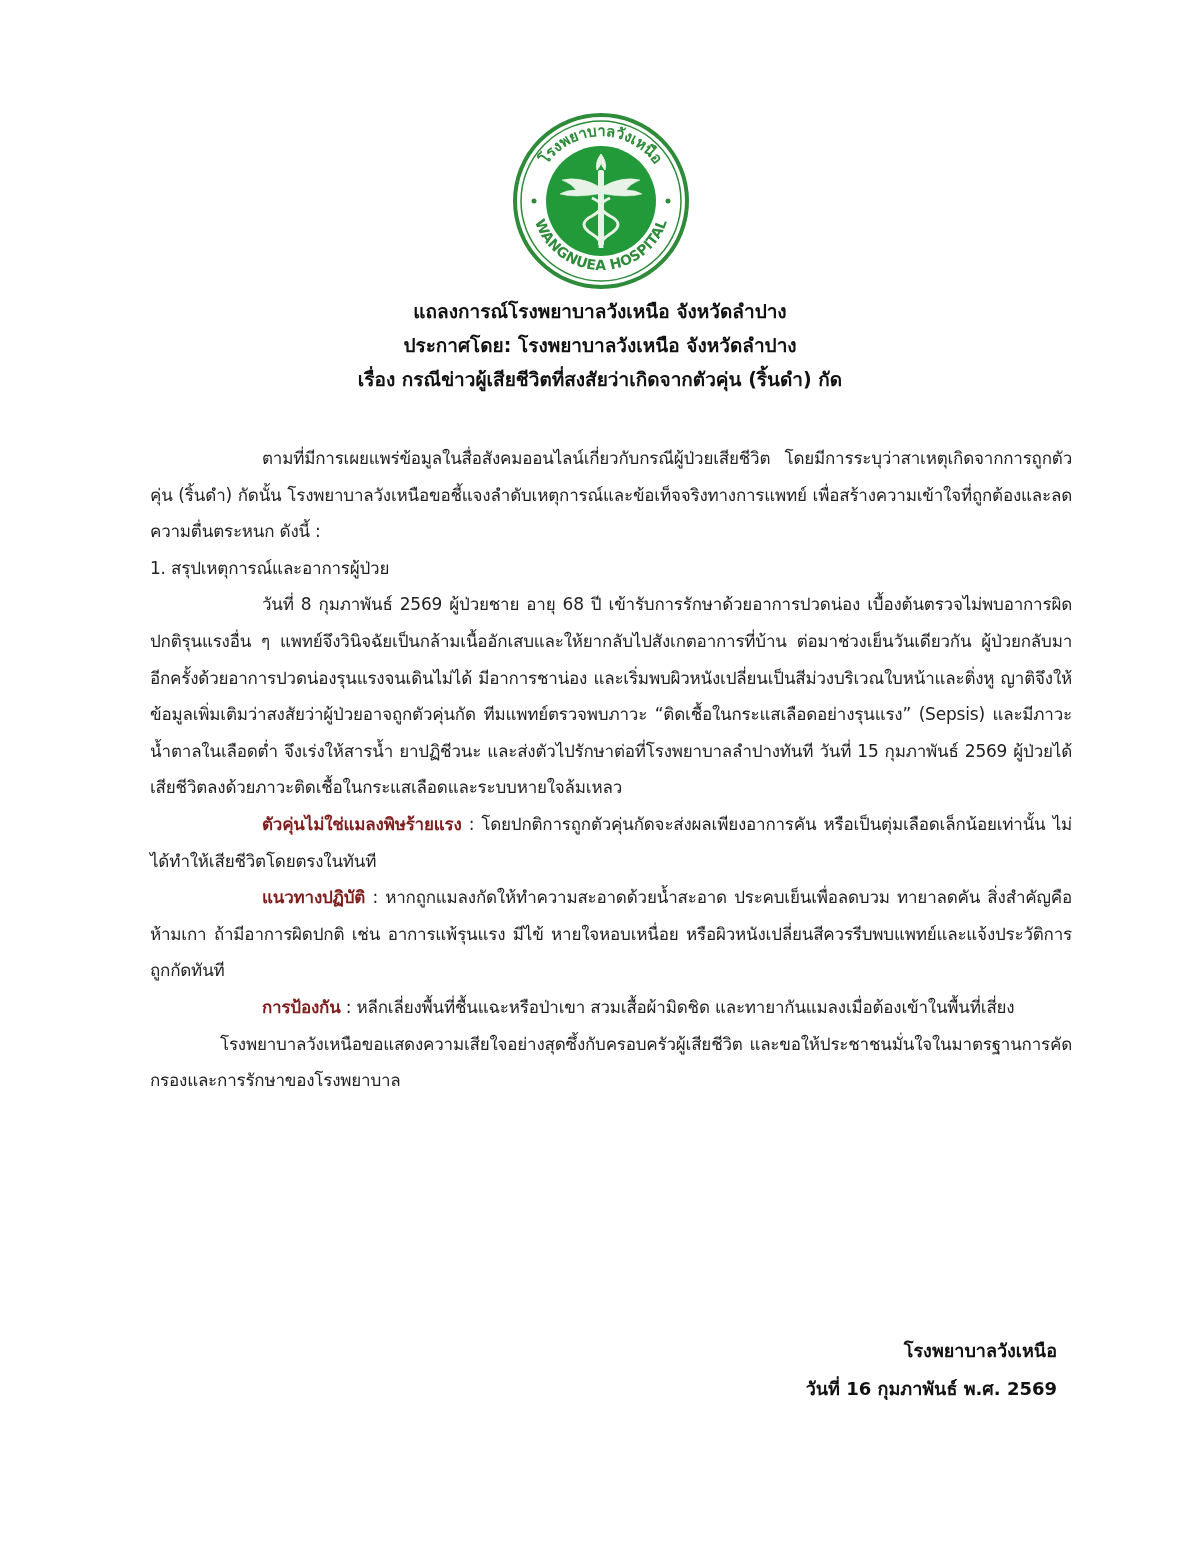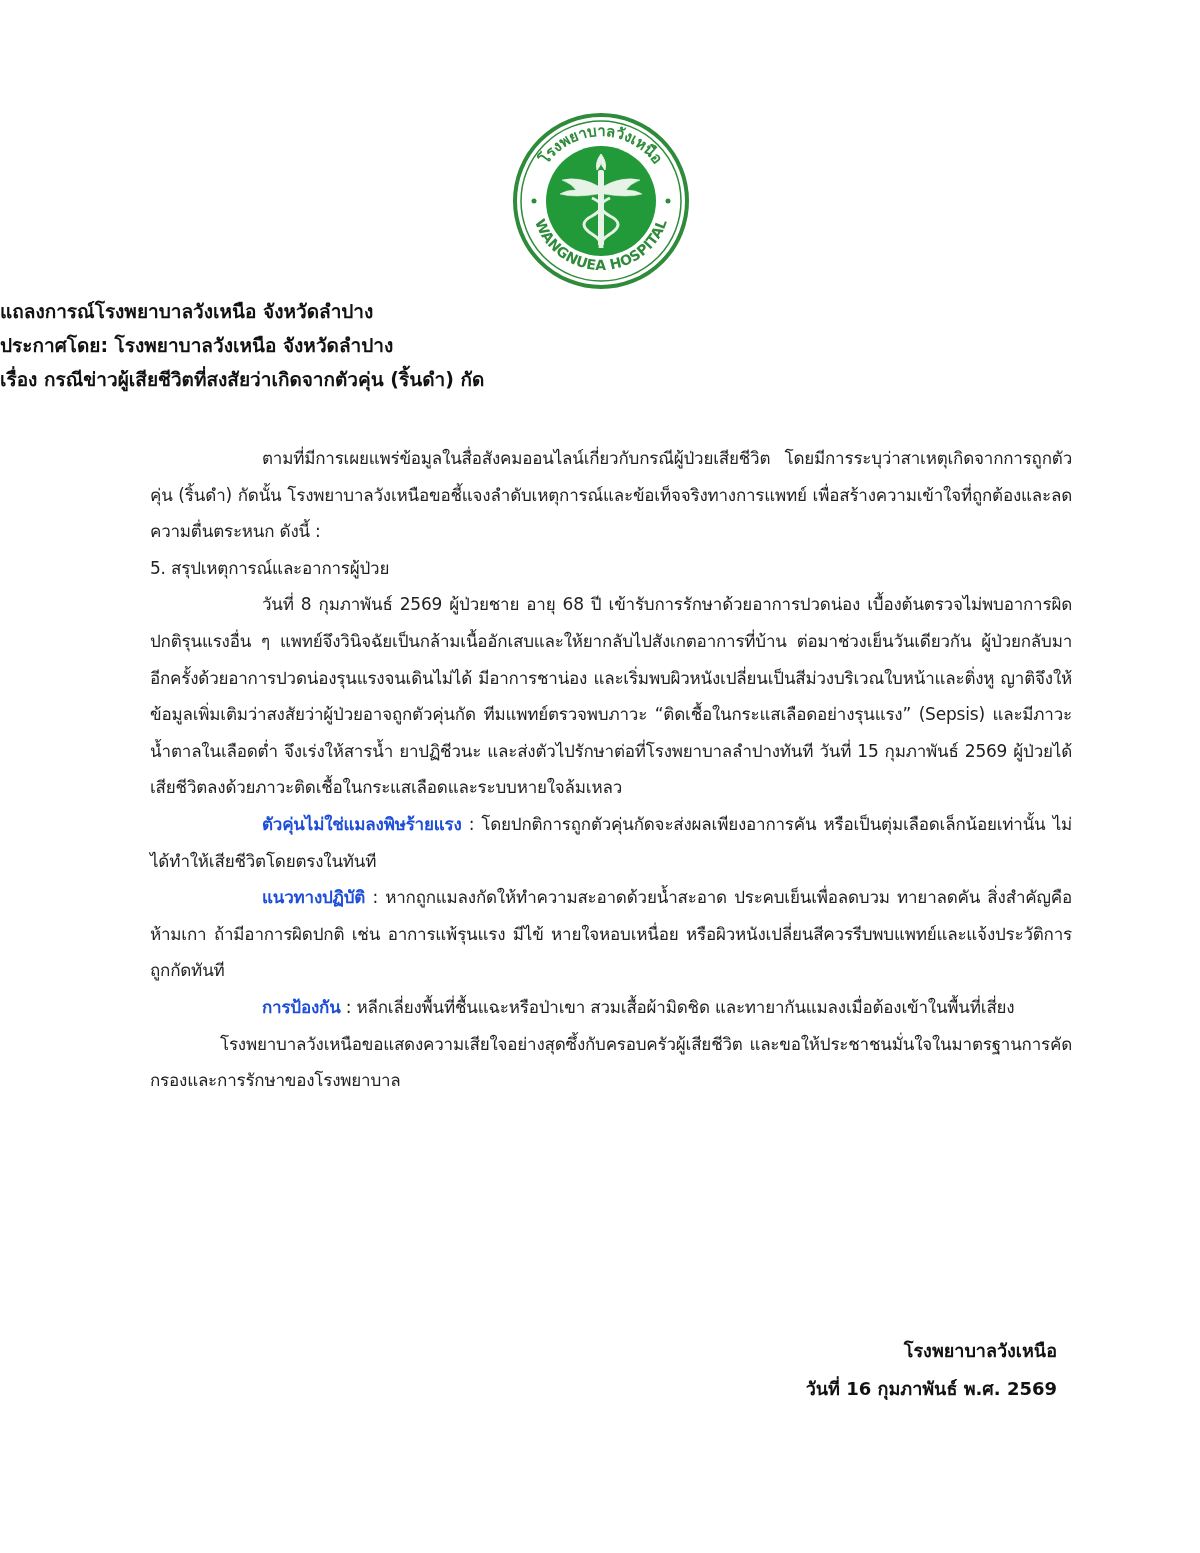--- a/index.html
+++ b/index.html
@@ -1,26 +1,26 @@
 <!DOCTYPE html>
 <html><head>
 <meta charset="utf-8">
 <style>
   html, body { margin: 0; padding: 0; background: #ffffff; }
   body { width: 1200px; height: 1553px; position: relative; overflow: hidden;
          font-family: "DejaVu Sans", "Liberation Sans", sans-serif; color: #1a1a1a; }
   .logo { position: absolute; left: 512px; top: 112px; width: 178px; height: 178px; }
-  .title-block { position: absolute; left: 0; top: 294px; width: 1200px; text-align: left;
+  .title-block { position: absolute; left: 0; top: 294px; width: 1200px; text-align: center;
                  font-weight: bold; font-size: 19px; line-height: 34px; color: #111; }
   .body { position: absolute; left: 138px; top: 440px; width: 922px;
           font-size: 17px; line-height: 36.6px; color: #222; letter-spacing: -0.2px; margin-left: 12px; }
   .body p { margin: 0; text-align: justify; text-align-last: left; }
   .indent1 { text-indent: 112px; }
   .indent2 { text-indent: 70px; }
-  .b { font-weight: bold; color: #1d4ed8; }
+  .b { font-weight: bold; color: #7f1d1d; }
   .signature { position: absolute; right: 143px; top: 1332px; text-align: right;
                font-weight: bold; font-size: 18px; line-height: 38px; color: #111; }
 </style>
 </head>
 <body>
 
 <div class="logo">
   <svg width="178" height="178" viewBox="0 0 178 178">
     <defs>
       <path id="arcTop" d="M 24 89 A 65 65 0 0 1 154 89"></path>
@@ -50,21 +50,21 @@
 </div>
 
 <div class="title-block">
   <div>แถลงการณ์โรงพยาบาลวังเหนือ จังหวัดลำปาง</div>
   <div>ประกาศโดย: โรงพยาบาลวังเหนือ จังหวัดลำปาง</div>
   <div>เรื่อง กรณีข่าวผู้เสียชีวิตที่สงสัยว่าเกิดจากตัวคุ่น (ริ้นดำ) กัด</div>
 </div>
 
 <div class="body">
   <p class="indent1">ตามที่มีการเผยแพร่ข้อมูลในสื่อสังคมออนไลน์เกี่ยวกับกรณีผู้ป่วยเสียชีวิต โดยมีการระบุว่าสาเหตุเกิดจากการถูกตัวคุ่น (ริ้นดำ) กัดนั้น โรงพยาบาลวังเหนือขอชี้แจงลำดับเหตุการณ์และข้อเท็จจริงทางการแพทย์ เพื่อสร้างความเข้าใจที่ถูกต้องและลดความตื่นตระหนก ดังนี้ :</p>
-  <p>5. สรุปเหตุการณ์และอาการผู้ป่วย</p>
+  <p>1. สรุปเหตุการณ์และอาการผู้ป่วย</p>
   <p class="indent1">วันที่ 8 กุมภาพันธ์ 2569 ผู้ป่วยชาย อายุ 68 ปี เข้ารับการรักษาด้วยอาการปวดน่อง เบื้องต้นตรวจไม่พบอาการผิดปกติรุนแรงอื่น ๆ แพทย์จึงวินิจฉัยเป็นกล้ามเนื้ออักเสบและให้ยากลับไปสังเกตอาการที่บ้าน ต่อมาช่วงเย็นวันเดียวกัน ผู้ป่วยกลับมาอีกครั้งด้วยอาการปวดน่องรุนแรงจนเดินไม่ได้ มีอาการชาน่อง และเริ่มพบผิวหนังเปลี่ยนเป็นสีม่วงบริเวณใบหน้าและติ่งหู ญาติจึงให้ข้อมูลเพิ่มเติมว่าสงสัยว่าผู้ป่วยอาจถูกตัวคุ่นกัด ทีมแพทย์ตรวจพบภาวะ “ติดเชื้อในกระแสเลือดอย่างรุนแรง” (Sepsis) และมีภาวะน้ำตาลในเลือดต่ำ จึงเร่งให้สารน้ำ ยาปฏิชีวนะ และส่งตัวไปรักษาต่อที่โรงพยาบาลลำปางทันที วันที่ 15 กุมภาพันธ์ 2569 ผู้ป่วยได้เสียชีวิตลงด้วยภาวะติดเชื้อในกระแสเลือดและระบบหายใจล้มเหลว</p>
   <p class="indent1">
     <span class="b">ตัวคุ่นไม่ใช่แมลงพิษร้ายแรง</span><span> : โดยปกติการถูกตัวคุ่นกัดจะส่งผลเพียงอาการคัน หรือเป็นตุ่มเลือดเล็กน้อยเท่านั้น ไม่ได้ทำให้เสียชีวิตโดยตรงในทันที</span>
   </p>
   <p class="indent1">
     <span class="b">แนวทางปฏิบัติ</span><span> : หากถูกแมลงกัดให้ทำความสะอาดด้วยน้ำสะอาด ประคบเย็นเพื่อลดบวม ทายาลดคัน สิ่งสำคัญคือห้ามเกา ถ้ามีอาการผิดปกติ เช่น อาการแพ้รุนแรง  มีไข้ หายใจหอบเหนื่อย หรือผิวหนังเปลี่ยนสีควรรีบพบแพทย์และแจ้งประวัติการถูกกัดทันที</span>
   </p>
   <p class="indent1">
     <span class="b">การป้องกัน</span><span> : หลีกเลี่ยงพื้นที่ชื้นแฉะหรือป่าเขา สวมเสื้อผ้ามิดชิด และทายากันแมลงเมื่อต้องเข้าในพื้นที่เสี่ยง</span>
   </p>

